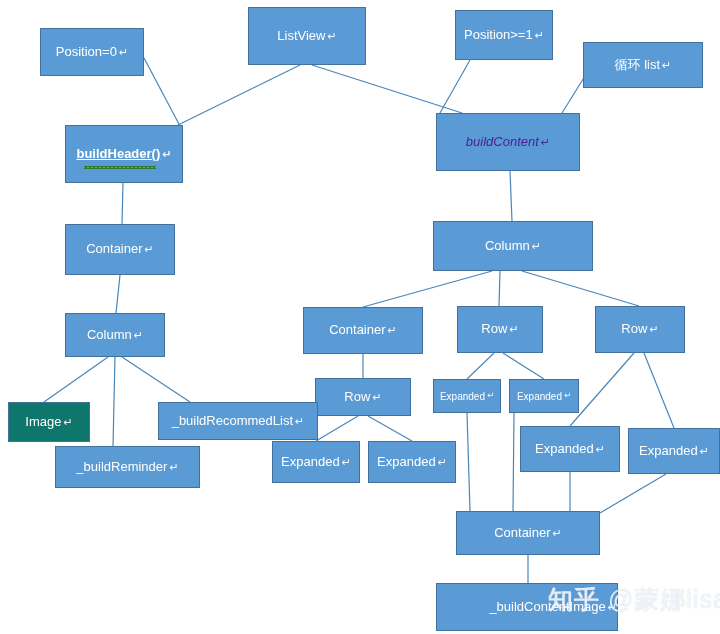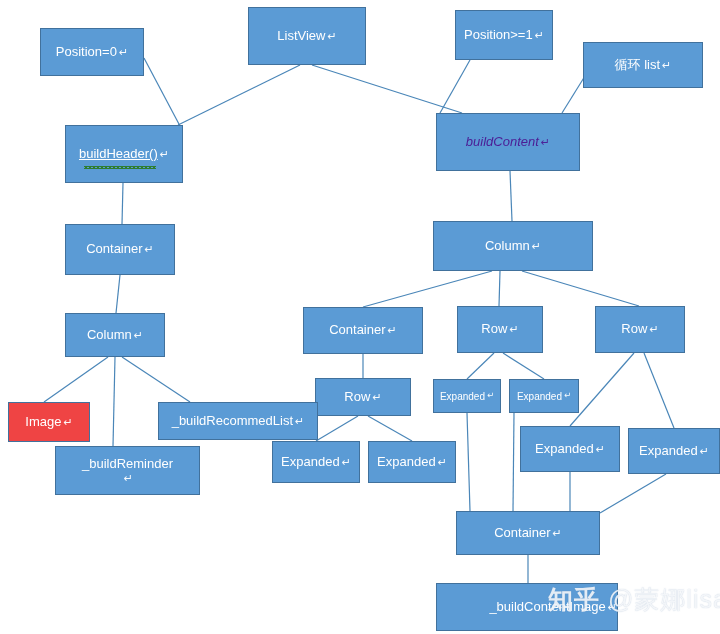--- a/index.html
+++ b/index.html
@@ -122,21 +122,21 @@
         <span class="pilcrow">↵</span>
       </div>
       <div class="node" style="left: 455px; top: 10px; width: 98px; height: 50px; background: rgb(91, 155, 213); border-color: rgb(65, 113, 156); color: rgb(255, 255, 255);">
         <span class="node-label">Position&gt;=1</span>
         <span class="pilcrow">↵</span>
       </div>
       <div class="node" style="left: 583px; top: 30px; width: 120px; height: 46px; background: rgb(91, 155, 213); border-color: rgb(65, 113, 156); color: rgb(255, 255, 255); margin-top: 12px;">
         <span class="node-label">循环 list</span>
         <span class="pilcrow">↵</span>
       </div>
-      <div class="node underlined" style="left: 65px; top: 125px; width: 118px; height: 58px; background: rgb(91, 155, 213); border-color: rgb(65, 113, 156); color: rgb(255, 255, 255);">
+      <div class="node underlined" style="left: 65px; top: 125px; width: 118px; height: 58px; background: rgb(91, 155, 213); border-color: rgb(65, 113, 156); color: rgb(255, 255, 255); font-weight: bold;">
         <span class="node-label">buildHeader()</span>
         <span class="pilcrow">↵</span>
         <div class="squiggle"></div>
       </div>
       <div class="node" style="left: 436px; top: 113px; width: 144px; height: 58px; background: rgb(91, 155, 213); border-color: rgb(65, 113, 156); color: #4c1d95; font-style: italic;">
         <span class="node-label">buildContent</span>
         <span class="pilcrow">↵</span>
       </div>
       <div class="node" style="left: 65px; top: 224px; width: 110px; height: 51px; background: rgb(91, 155, 213); border-color: rgb(65, 113, 156); color: rgb(255, 255, 255);">
         <span class="node-label">Container</span>
@@ -167,29 +167,29 @@
         <span class="pilcrow">↵</span>
       </div>
       <div class="node small" style="left: 433px; top: 379px; width: 68px; height: 34px; background: rgb(91, 155, 213); border-color: rgb(65, 113, 156); color: rgb(255, 255, 255);">
         <span class="node-label">Expanded</span>
         <span class="pilcrow">↵</span>
       </div>
       <div class="node small" style="left: 509px; top: 379px; width: 70px; height: 34px; background: rgb(91, 155, 213); border-color: rgb(65, 113, 156); color: rgb(255, 255, 255);">
         <span class="node-label">Expanded</span>
         <span class="pilcrow">↵</span>
       </div>
-      <div class="node" style="left: 8px; top: 402px; width: 82px; height: 40px; background: #ef4444; border-color: rgb(65, 113, 156); color: rgb(255, 255, 255);">
+      <div class="node" style="left: 8px; top: 402px; width: 82px; height: 40px; background: #0f766e; border-color: rgb(65, 113, 156); color: rgb(255, 255, 255);">
         <span class="node-label">Image</span>
         <span class="pilcrow">↵</span>
       </div>
       <div class="node" style="left: 110px; top: 402px; width: 160px; height: 38px; background: rgb(91, 155, 213); border-color: rgb(65, 113, 156); color: rgb(255, 255, 255); margin-left: 48px;">
         <span class="node-label">_buildRecommedList</span>
         <span class="pilcrow">↵</span>
       </div>
-      <div class="node" style="left: 55px; top: 446px; width: 145px; height: 49px; background: rgb(91, 155, 213); border-color: rgb(65, 113, 156); color: rgb(255, 255, 255); flex-direction: column;">
+      <div class="node" style="left: 55px; top: 446px; width: 145px; height: 42px; background: rgb(91, 155, 213); border-color: rgb(65, 113, 156); color: rgb(255, 255, 255);">
         <span class="node-label">_buildReminder</span>
         <span class="pilcrow">↵</span>
       </div>
       <div class="node" style="left: 272px; top: 441px; width: 88px; height: 42px; background: rgb(91, 155, 213); border-color: rgb(65, 113, 156); color: rgb(255, 255, 255);">
         <span class="node-label">Expanded</span>
         <span class="pilcrow">↵</span>
       </div>
       <div class="node" style="left: 368px; top: 441px; width: 88px; height: 42px; background: rgb(91, 155, 213); border-color: rgb(65, 113, 156); color: rgb(255, 255, 255);">
         <span class="node-label">Expanded</span>
         <span class="pilcrow">↵</span>

